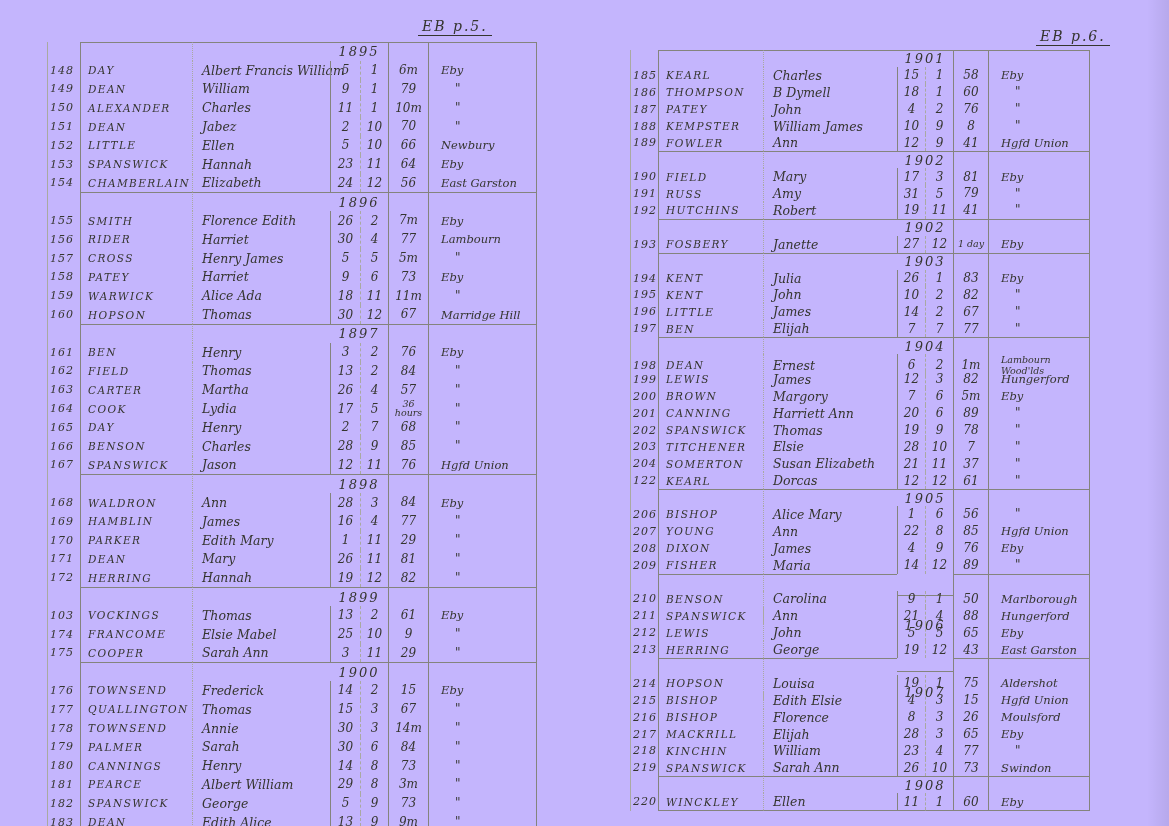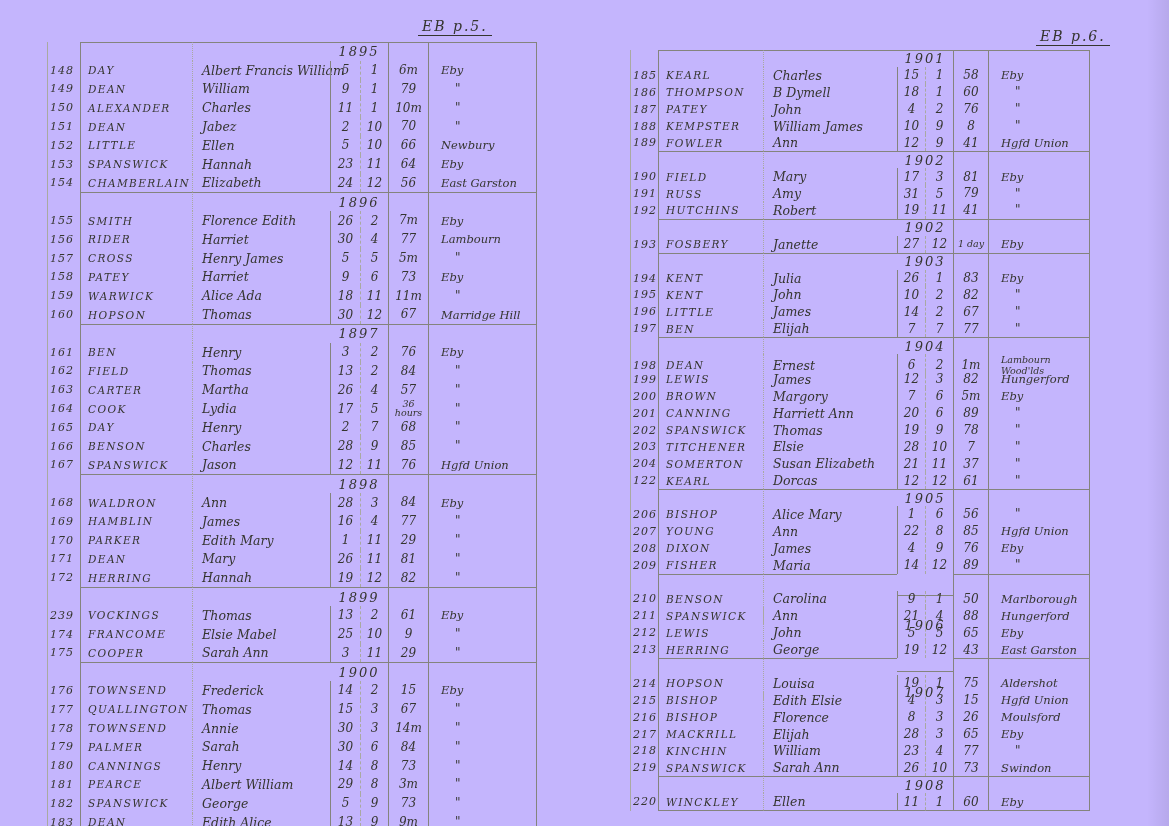--- a/index.html
+++ b/index.html
@@ -306,21 +306,21 @@
       </div>
       <div class="row yearrow">
         <div class="cell c-no"></div>
         <div class="cell c-surname"></div>
         <div class="cell c-forename"></div>
         <div class="cell c-year" style="grid-column: 4 / span 2;">1899</div>
         <div class="cell c-age"></div>
         <div class="cell c-place"></div>
       </div>
       <div class="row">
-        <div class="cell c-no">239</div>
+        <div class="cell c-no">103</div>
         <div class="cell c-surname">VOCKINGS</div>
         <div class="cell c-forename">Thomas</div>
         <div class="cell c-day">13</div>
         <div class="cell c-month">2</div>
         <div class="cell c-age">61</div>
         <div class="cell c-place">Eby</div>
       </div>
       <div class="row">
         <div class="cell c-no">174</div>
         <div class="cell c-surname">FRANCOME</div>

